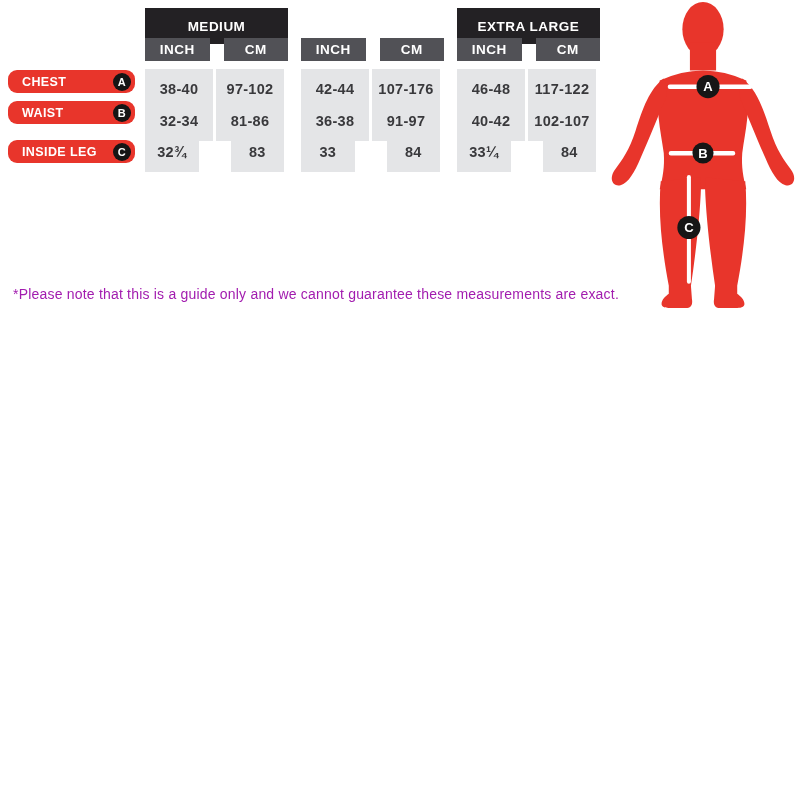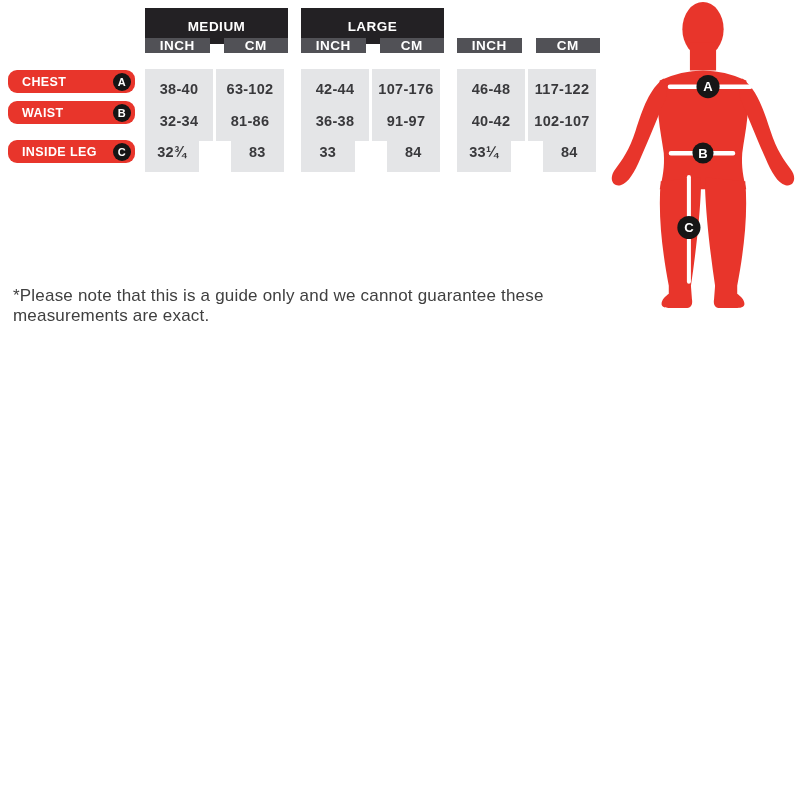--- a/index.html
+++ b/index.html
@@ -17,35 +17,35 @@
     margin-left:auto;width:18px;height:18px;border-radius:50%;background:#151515;
     color:#ffffff;font-size:11px;font-weight:bold;display:flex;align-items:center;justify-content:center;
   }
   
   .size-group{position:absolute;top:8px;width:143px;height:150px;}
   .size-header{
     position:absolute;top:0;left:0;right:0;height:36px;background:#232124;color:#fff;
     font-weight:bold;font-size:13.5px;letter-spacing:.5px;
     display:flex;align-items:center;justify-content:center;
   }
-  .unit-row{position:absolute;top:30px;left:0;right:0;height:15px;display:flex;gap:14px;}
+  .unit-row{position:absolute;top:30px;left:0;right:0;height:23px;display:flex;gap:14px;}
   .unit{
     flex:1;background:#515156;color:#fff;font-weight:bold;font-size:13.5px;letter-spacing:.5px;
     display:flex;align-items:center;justify-content:center;
   }
   .val-row{position:absolute;left:0;right:4px;height:40px;display:flex;gap:3px;text-align:right;}
   .val-row.r0{top:61px;} .val-row.r1{top:93px;} .val-row.r2{top:124px;gap:32px;}
   .val{
     flex:1;background:#E4E5E7;color:#39393C;font-weight:bold;font-size:14.5px;letter-spacing:.3px;
     display:flex;align-items:center;justify-content:center;
   }
   
   .footnote{
     position:absolute;left:13px;top:286px;width:620px;
-    font-size:17px;color:#404040;letter-spacing:.2px;
+    font-size:14px;color:#a21caf;letter-spacing:.2px;
   }
   
   .figure-svg{position:absolute;left:606px;top:0;width:194px;height:314px;}
   .figure-svg .body{fill:#E8352B;}
   .figure-svg .mline{fill:#ffffff;}
   .figure-svg .mdot{fill:#161616;}
   .figure-svg text{
     fill:#ffffff;font-family:"Liberation Sans",sans-serif;font-weight:bold;font-size:13px;
   }
 </style>
@@ -68,53 +68,53 @@
   </div>
 
   <div class="size-group" style="left:145px">
     <div class="size-header">MEDIUM</div>
     <div class="unit-row">
       <div class="unit">INCH</div>
       <div class="unit">CM</div>
     </div>
     <div class="val-row r0">
       <div class="val">38-40</div>
-      <div class="val">63-102</div>
+      <div class="val">97-102</div>
     </div>
     <div class="val-row r1">
       <div class="val">32-34</div>
       <div class="val">81-86</div>
     </div>
     <div class="val-row r2">
       <div class="val">32¾</div>
       <div class="val">83</div>
     </div>
   </div>
 
   <div class="size-group" style="left:301px">
-    <div class="size-header">LARGE</div>
     <div class="unit-row">
       <div class="unit">INCH</div>
       <div class="unit">CM</div>
     </div>
     <div class="val-row r0">
       <div class="val">42-44</div>
       <div class="val">107-176</div>
     </div>
     <div class="val-row r1">
       <div class="val">36-38</div>
       <div class="val">91-97</div>
     </div>
     <div class="val-row r2">
       <div class="val">33</div>
       <div class="val">84</div>
     </div>
   </div>
 
   <div class="size-group" style="left:457px">
+    <div class="size-header">EXTRA LARGE</div>
     <div class="unit-row">
       <div class="unit">INCH</div>
       <div class="unit">CM</div>
     </div>
     <div class="val-row r0">
       <div class="val">46-48</div>
       <div class="val">117-122</div>
     </div>
     <div class="val-row r1">
       <div class="val">40-42</div>

